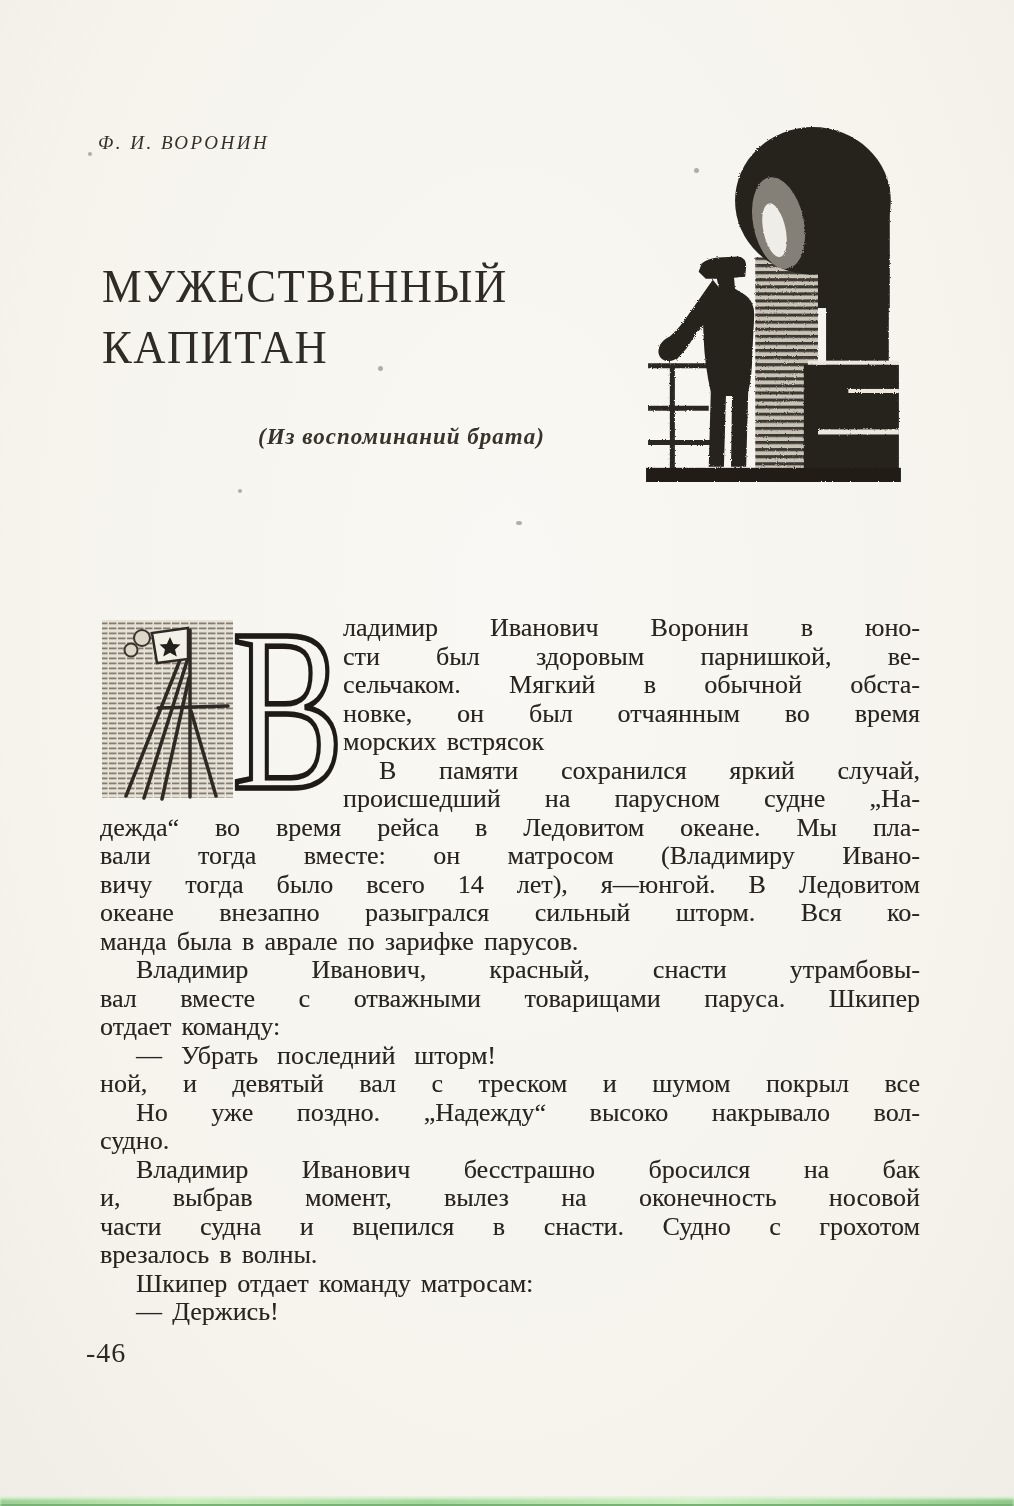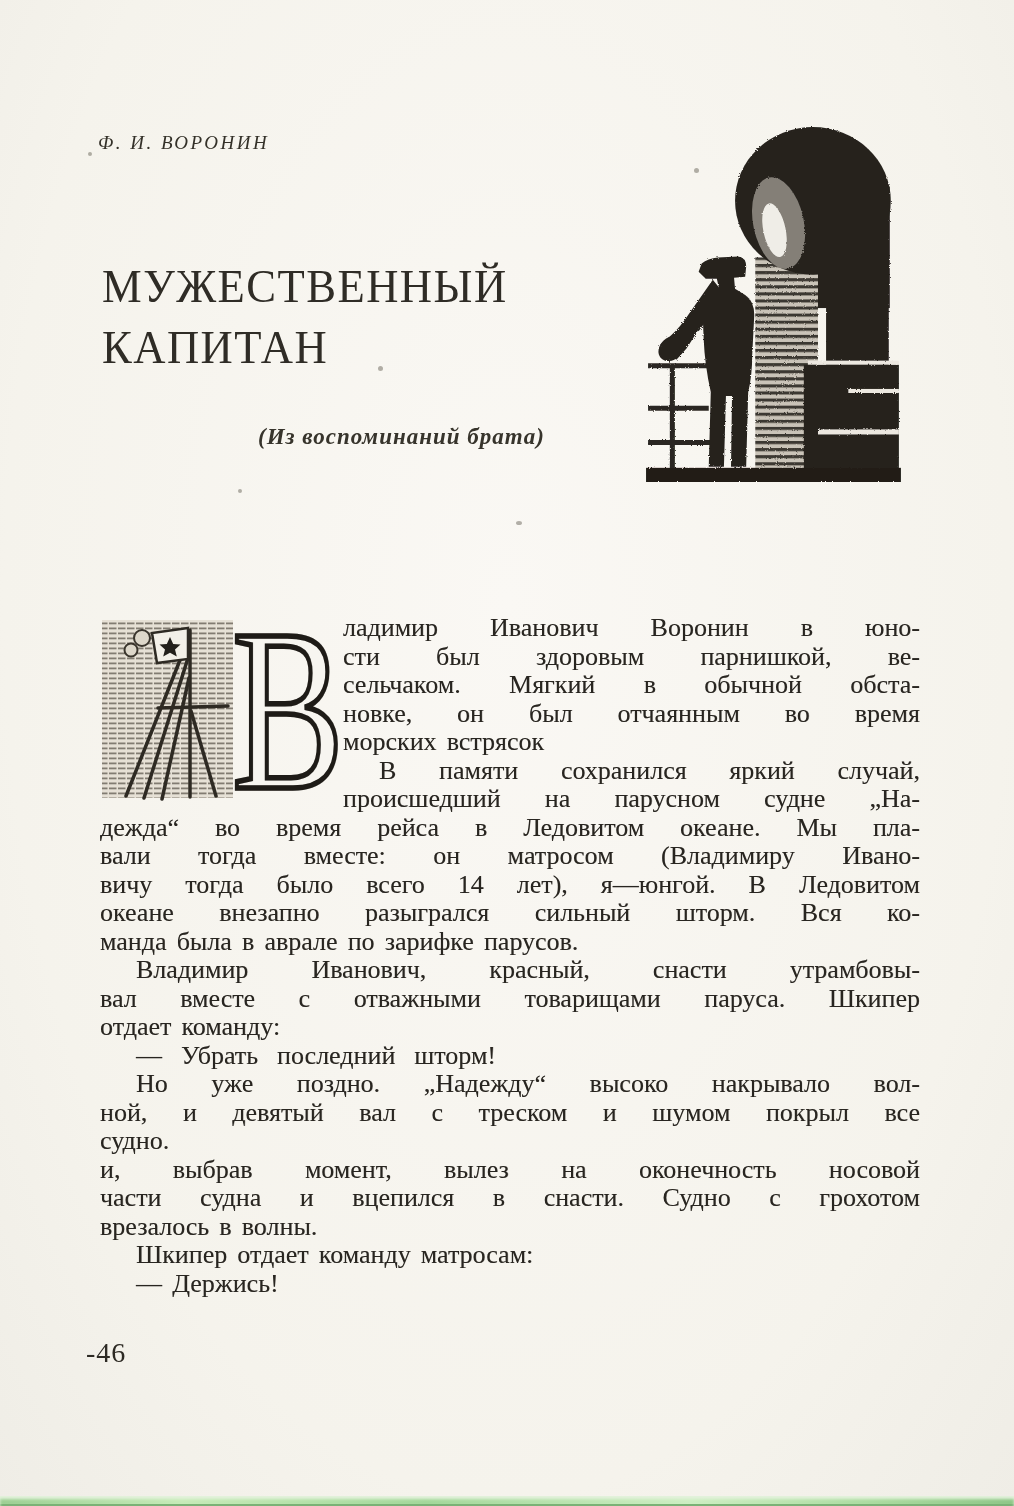--- a/index.html
+++ b/index.html
@@ -143,23 +143,24 @@
     <div class="ln j">происшедший на парусном судне „На-</div>
     <div class="ln j">дежда“ во время рейса в Ледовитом океане. Мы пла-</div>
     <div class="ln j">вали тогда вместе: он матросом (Владимиру Ивано-</div>
     <div class="ln j">вичу тогда было всего 14 лет), я—юнгой. В Ледовитом</div>
     <div class="ln j">океане внезапно разыгрался сильный шторм. Вся ко-</div>
     <div class="ln">манда была в аврале по зарифке парусов.</div>
     <div class="ln j ind">Владимир Иванович, красный, снасти утрамбовы-</div>
     <div class="ln j">вал вместе с отважными товарищами паруса. Шкипер</div>
     <div class="ln">отдает команду:</div>
     <div class="ln ind sp">— Убрать последний шторм!</div>
+    <div class="ln j">ной, и девятый вал с треском и шумом покрыл все</div>
     <div class="ln j ind">Но уже поздно. „Надежду“ высоко накрывало вол-</div>
-    <div class="ln j">ной, и девятый вал с треском и шумом покрыл все</div>
     <div class="ln">судно.</div>
+    <div class="ln j ind">Владимир Иванович бесстрашно бросился на бак</div>
     <div class="ln j">и, выбрав момент, вылез на оконечность носовой</div>
     <div class="ln j">части судна и вцепился в снасти. Судно с грохотом</div>
     <div class="ln">врезалось в волны.</div>
     <div class="ln ind">Шкипер отдает команду матросам:</div>
     <div class="ln ind">— Держись!</div>
   </div>
 
   <div class="pageno">-46</div>
 
   <div class="speck" style="left:378px;top:366px;width:5px;height:5px;"></div>

